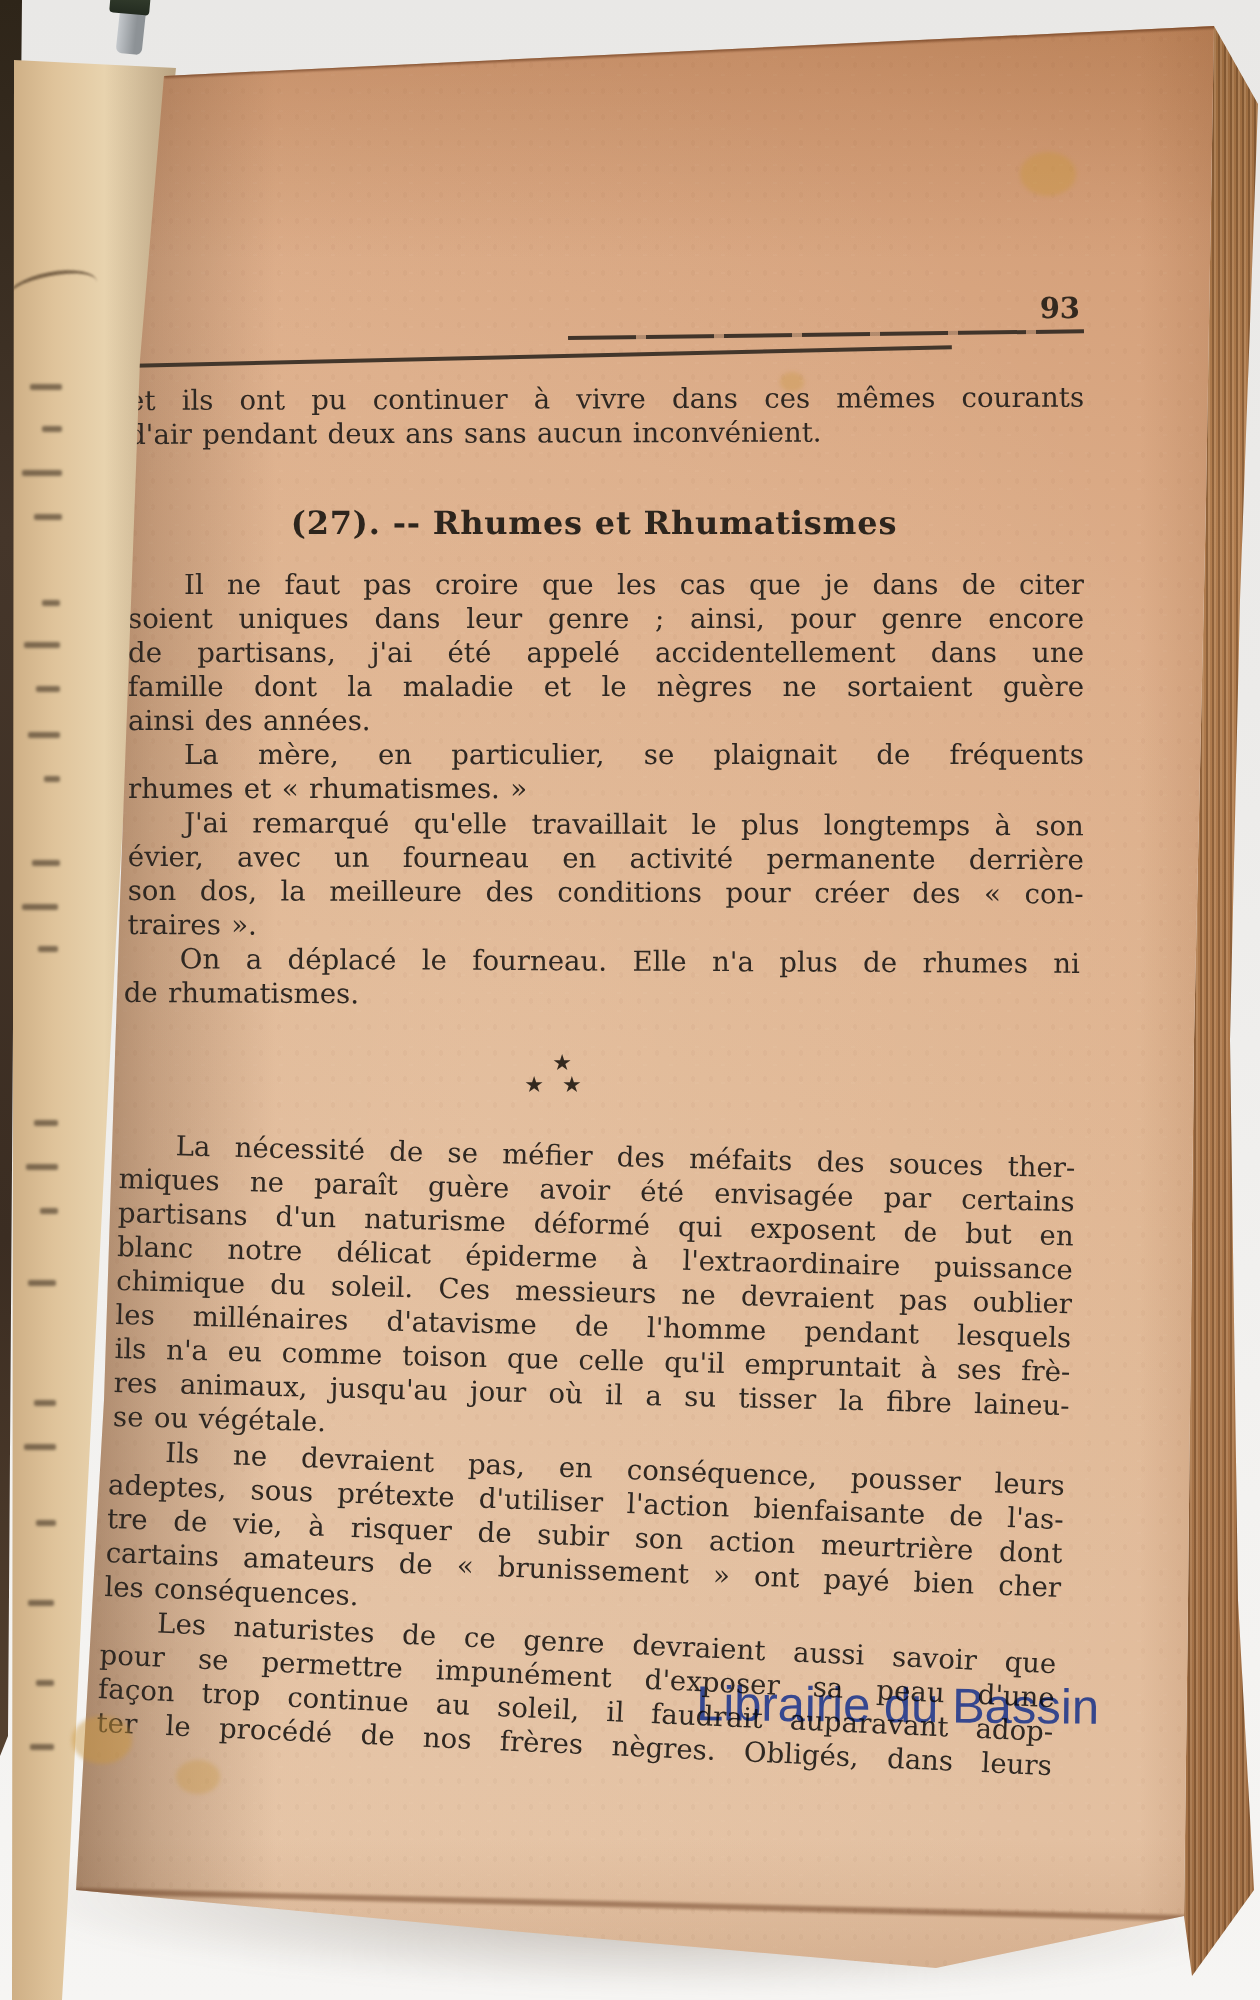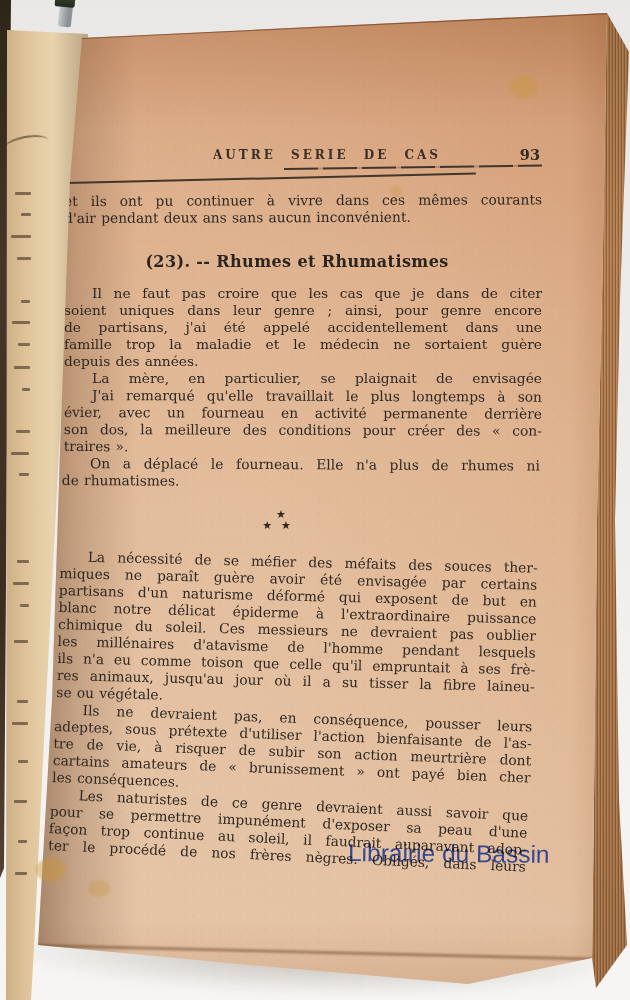--- a/index.html
+++ b/index.html
@@ -192,40 +192,40 @@
     <div class="gutter-shadow"></div>
     <div class="edge-line-top"></div>
     <div class="edge-line-bottom"></div>
 
     <div class="stain" style="left:510px;top:76px;width:28px;height:22px;background:rgba(200,150,60,.40);"></div>
     <div class="stain" style="left:88px;top:880px;width:22px;height:17px;background:rgba(200,150,60,.32);"></div>
     <div class="stain" style="left:390px;top:186px;width:12px;height:10px;background:rgba(200,150,60,.32);"></div>
 
     <div class="text-block">
       <div class="running-header">
-        <span class="header-title">AUTRE SERIE DE CAS</span>
         <span class="page-number">93</span>
       </div>
       <div class="rule1"></div>
       <div class="rule2"></div>
       <div class="page-content" id="blocks-host">
           <div class="para" style="transform: translateX(0px) rotate(-0.2deg); transform-origin: left top;">
             <div class="line">et ils ont pu continuer à vivre dans ces mêmes courants</div>
             <div class="line endline">d'air pendant deux ans sans aucun inconvénient.</div>
           </div>
-          <div class="section-heading">(23). -- Rhumes et Rhumatismes</div>
+          <div class="section-heading">(27). -- Rhumes et Rhumatismes</div>
           <div class="para" style="transform: translateX(0px) rotate(0deg); transform-origin: left top;">
             <div class="line indent">Il ne faut pas croire que les cas que je dans de citer</div>
             <div class="line">soient uniques dans leur genre ; ainsi, pour genre encore</div>
             <div class="line">de partisans, j'ai été appelé accidentellement dans une</div>
-            <div class="line">famille trop la maladie et le médecin ne sortaient guère</div>
-            <div class="line endline">depuis des années.</div>
+            <div class="line">famille dont la maladie et le nègres ne sortaient guère</div>
+            <div class="line endline">ainsi des années.</div>
           </div>
           <div class="para" style="transform: translateX(0px) rotate(0deg); transform-origin: left top;">
-            <div class="line indent">La mère, en particulier, se plaignait de envisagée</div>
+            <div class="line indent">La mère, en particulier, se plaignait de fréquents</div>
+            <div class="line endline">rhumes et « rhumatismes. »</div>
           </div>
           <div class="para" style="transform: translateX(0px) rotate(0.2deg); transform-origin: left top;">
             <div class="line indent">J'ai remarqué qu'elle travaillait le plus longtemps à son</div>
             <div class="line">évier, avec un fourneau en activité permanente derrière</div>
             <div class="line">son dos, la meilleure des conditions pour créer des « con-</div>
             <div class="line endline">traires ».</div>
           </div>
           <div class="para" style="transform: translateX(-2px) rotate(0.3deg); transform-origin: left top;">
             <div class="line indent">On a déplacé le fourneau. Elle n'a plus de rhumes ni</div>
             <div class="line endline">de rhumatismes.</div>

